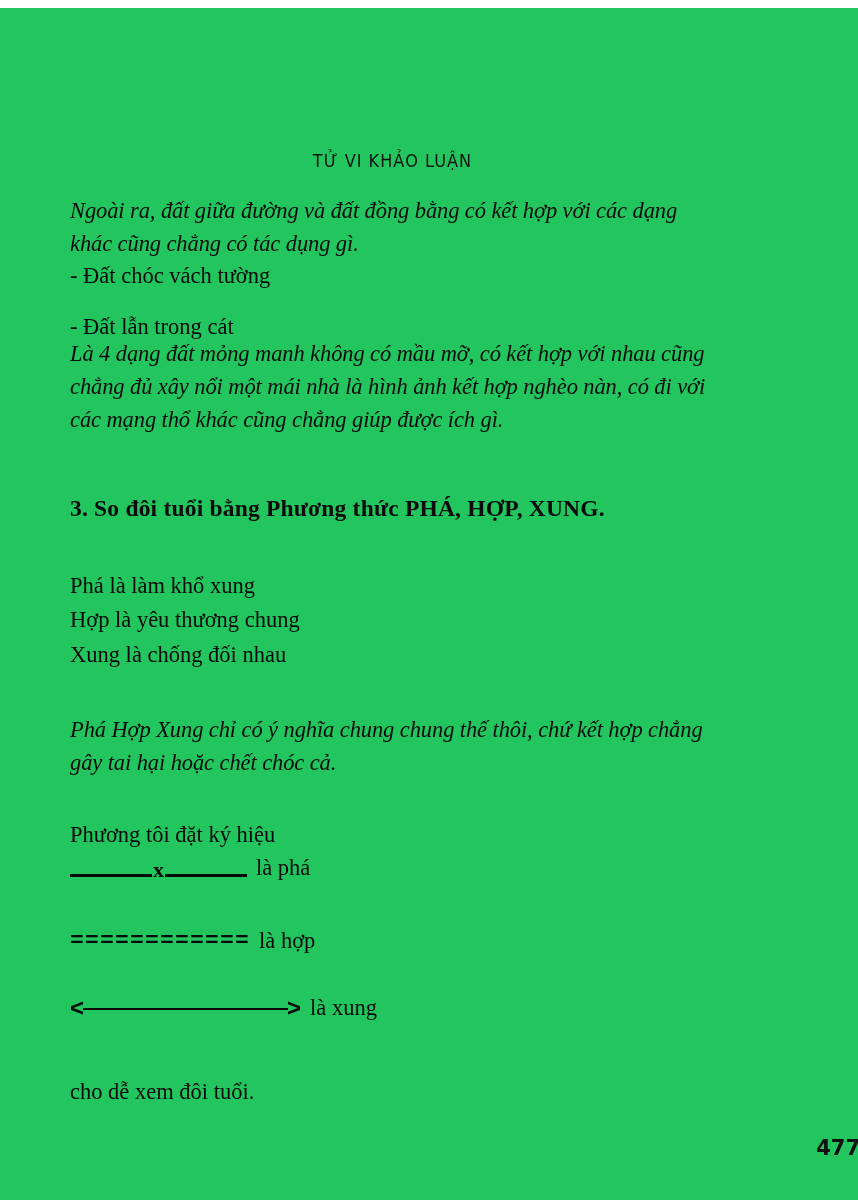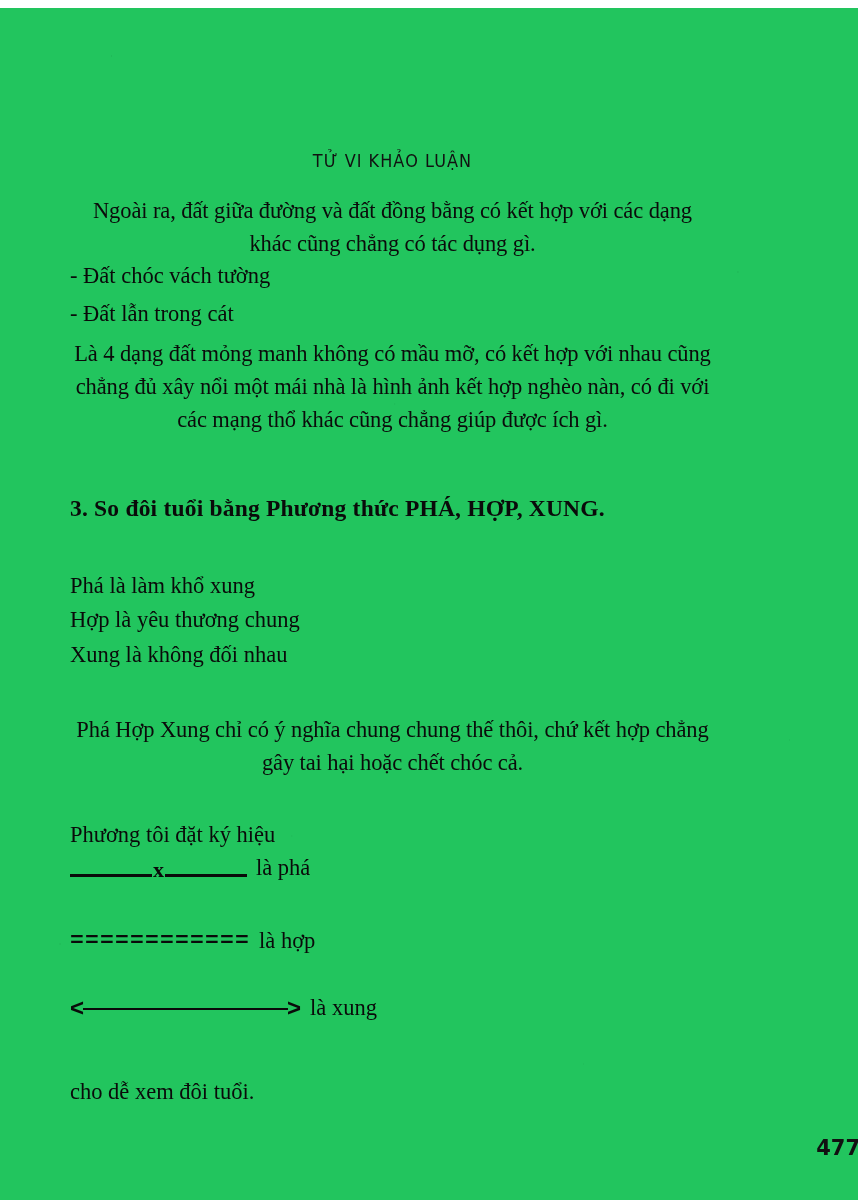--- a/index.html
+++ b/index.html
@@ -60,21 +60,22 @@
     transform: scaleX(0.92);
   }
 
   .body-block {
     position: absolute;
     left: 0;
     width: 645px;
     font-size: 22.5px;
     line-height: 33px;
     color: #0b0b0b;
-    text-align: center;
+    text-align: left;
+    font-style: italic;
   }
   .body-block p {
     margin: 0;
   }
 
   .tight { letter-spacing: -0.1px; }
 
   .heading {
     position: absolute;
     left: 0;
@@ -181,33 +182,33 @@
   <div class="content">
 
     <div class="running-head">TỬ VI KHẢO LUẬN</div>
 
     <div class="body-block tight" style="top: 186px;">
       <p>Ngoài ra, đất giữa đường và đất đồng bằng có kết hợp với các dạng khác cũng chẳng có tác dụng gì.</p>
     </div>
 
     <div class="line-item" style="top: 251px;">- Đất chóc vách tường</div>
 
-    <div class="line-item" style="top: 289px;">- Đất lẫn trong cát</div>
+    <div class="line-item" style="top: 302px;">- Đất lẫn trong cát</div>
 
     <div class="body-block tight" style="top: 329px;">
       <p>Là 4 dạng đất mỏng manh không có mầu mỡ, có kết hợp với nhau cũng chẳng đủ xây nổi một mái nhà là hình ảnh kết hợp nghèo nàn, có đi với các mạng thổ khác cũng chẳng giúp được ích gì.</p>
     </div>
 
     <div class="heading" style="top: 484px;">3. So đôi tuổi bằng Phương thức PHÁ, HỢP, XUNG.</div>
 
     <div class="line-item" style="top: 561px;">Phá là làm khổ xung</div>
 
     <div class="line-item" style="top: 595px;">Hợp là yêu thương chung</div>
 
-    <div class="line-item" style="top: 630px;">Xung là không đối nhau</div>
+    <div class="line-item" style="top: 630px;">Xung là chống đối nhau</div>
 
     <div class="body-block tight" style="top: 705px;">
       <p>Phá Hợp Xung chỉ có ý nghĩa chung chung thế thôi, chứ kết hợp chẳng gây tai hại hoặc chết chóc cả.</p>
     </div>
 
     <div class="line-item" style="top: 810px;">Phương tôi đặt ký hiệu</div>
 
     <div class="symbol-row" style="top: 845px;">
       <span class="pha-sym">
         <span class="pha-seg"></span>

